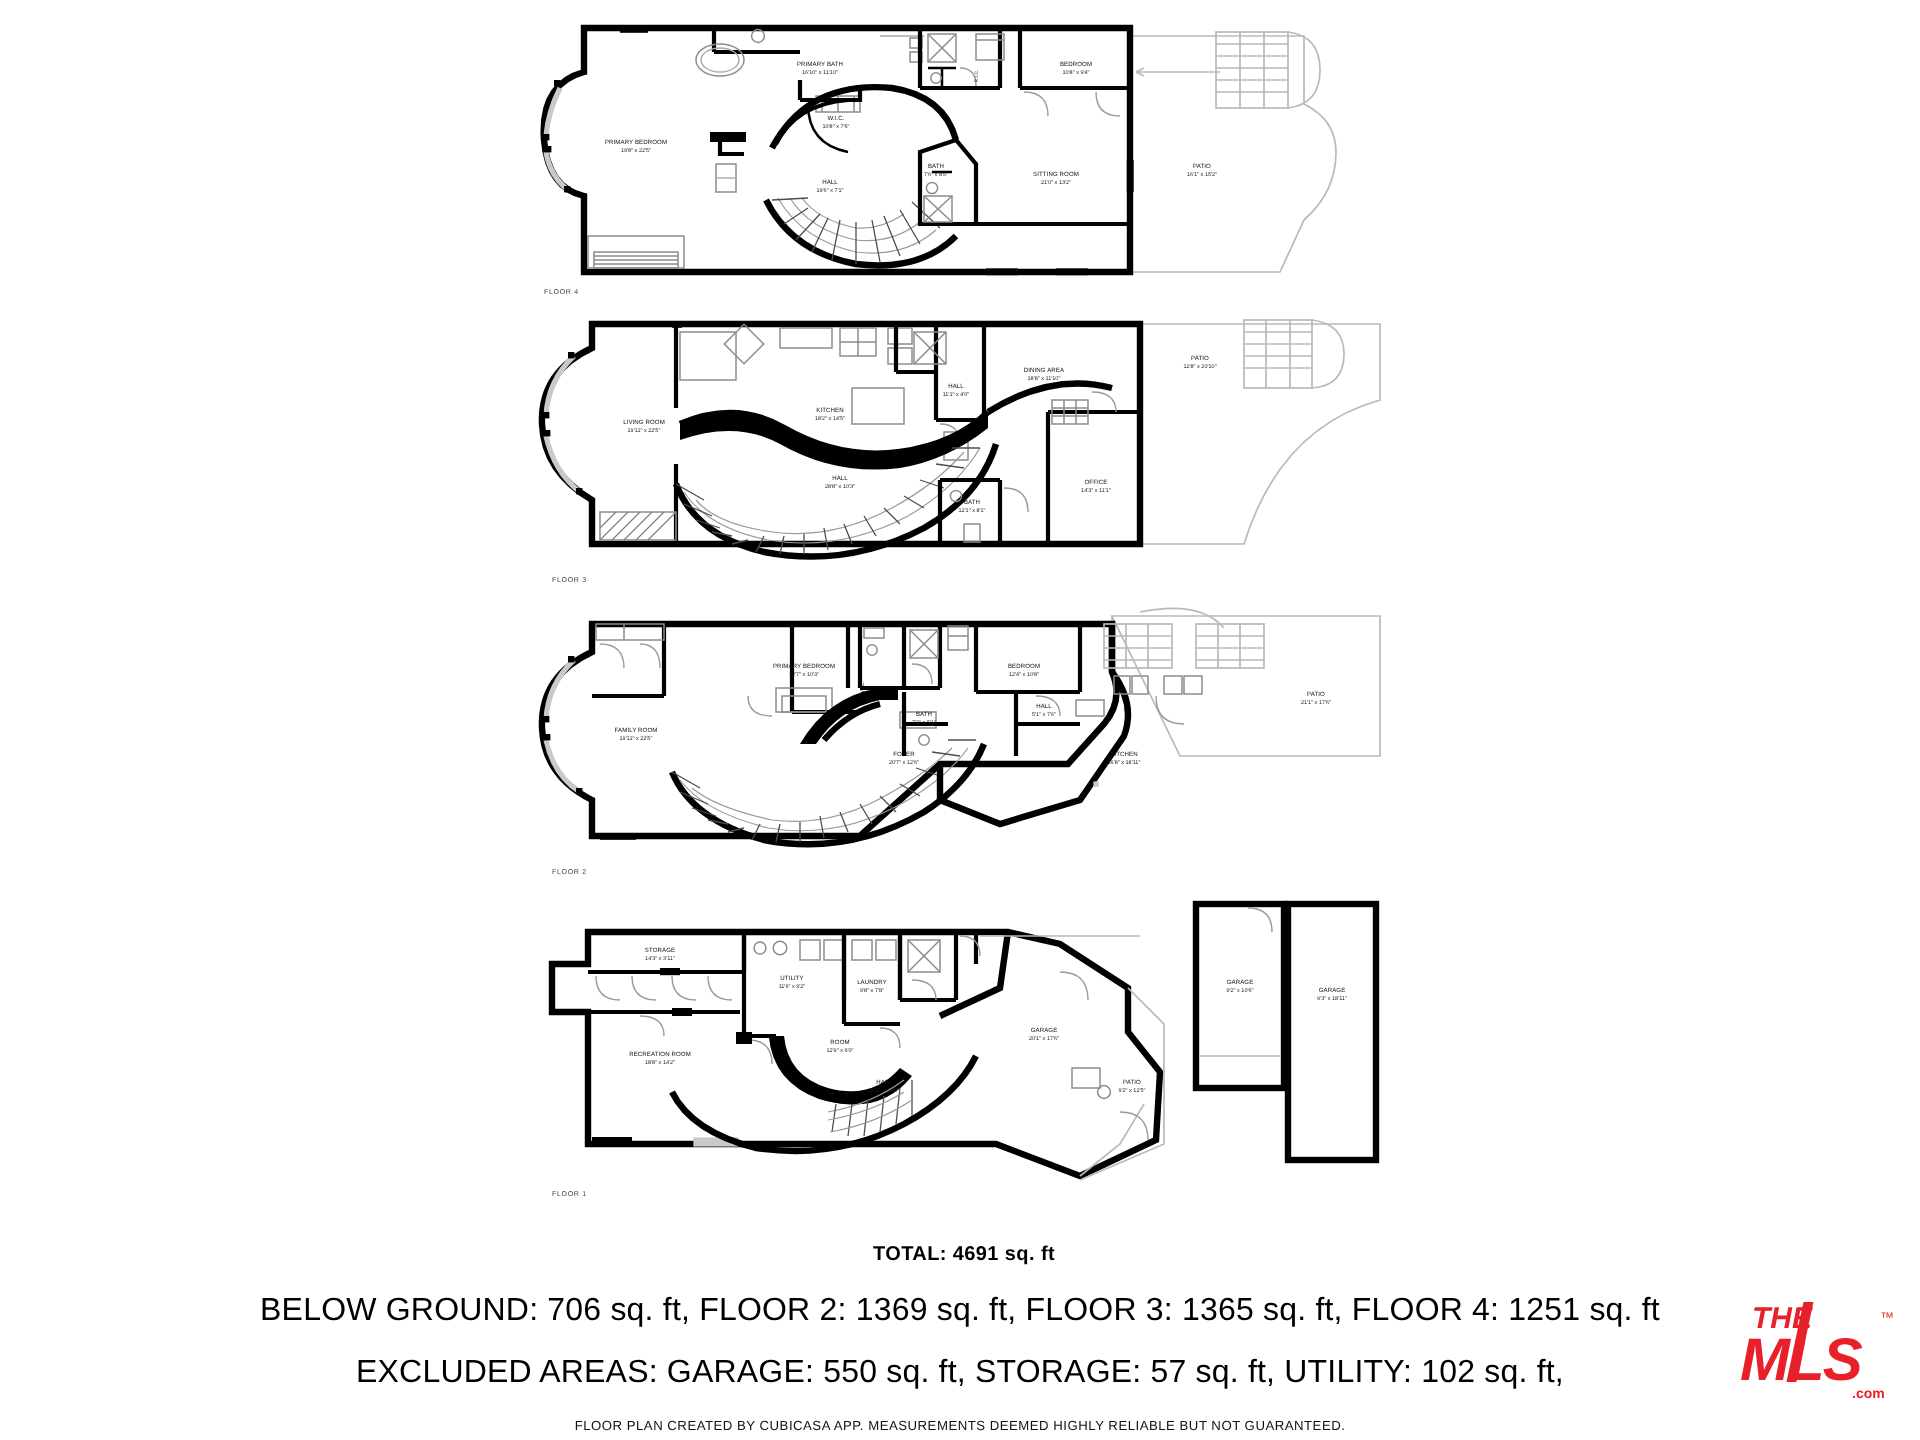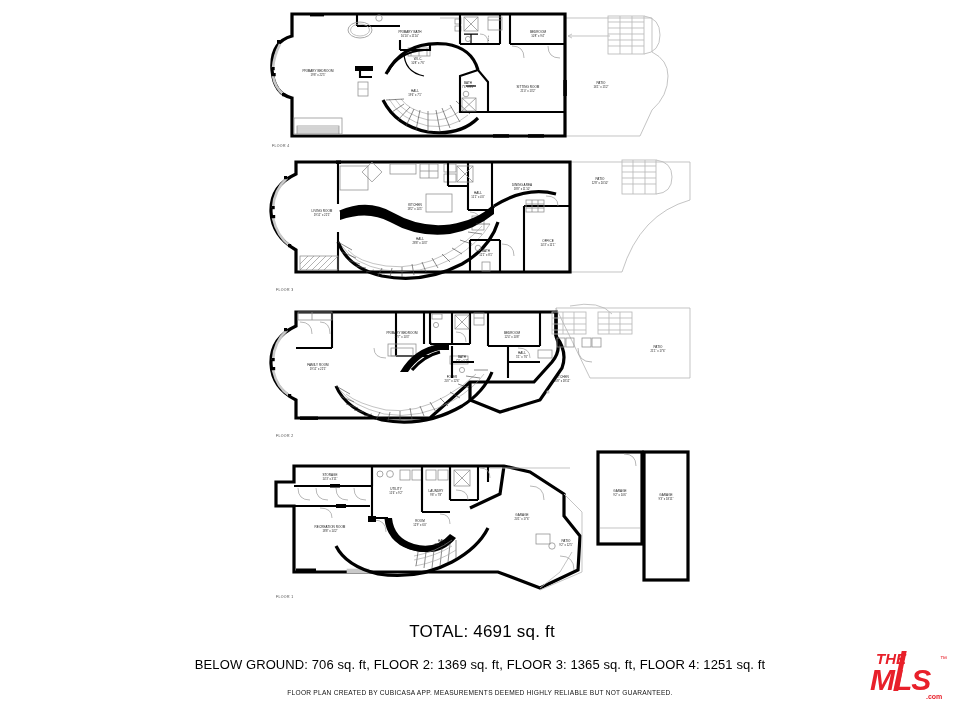--- a/index.html
+++ b/index.html
@@ -30,23 +30,23 @@
 
   text.rm{font-family:"Liberation Sans",sans-serif;font-size:3.05px;
           fill:#111;text-anchor:middle;letter-spacing:.05px;}
   text.rmd{font-family:"Liberation Sans",sans-serif;font-size:2.75px;
            fill:#222;text-anchor:middle;}
   text.fl{font-family:"Liberation Sans",sans-serif;font-size:3.5px;
           fill:#444;letter-spacing:.35px;}
 
   
   .footer{position:absolute;left:0;top:622px;width:960px;text-align:center;}
-  .f-total{font-size:17px;font-weight:normal;color:#000;letter-spacing:.2px;
+  .f-total{font-size:10px;font-weight:bold;color:#000;letter-spacing:.2px;
            margin:0 0 2px 4px;}
-  .f-line{font-size:13px;color:#000;letter-spacing:.1px;line-height:14.5px;
+  .f-line{font-size:16px;color:#000;letter-spacing:.1px;line-height:14.5px;
           margin:16px;}
   .f-note{font-size:6.6px;color:#111;letter-spacing:.25px;margin-top:13px;}
 
   
   .logo{position:absolute;right:8px;top:645px;width:86px;height:56px;}
   .logo svg{display:block;}
 </style>
 </head>
 <body>
 
@@ -477,20 +477,21 @@
 
       <text class="fl" x="276" y="598">FLOOR 1</text>
     </g>
 
   </svg>
   </div>
 
   <div class="footer">
     <div class="f-total">TOTAL: 4691 sq. ft</div>
     <div class="f-line">BELOW GROUND: 706 sq. ft, FLOOR 2: 1369 sq. ft, FLOOR 3: 1365 sq. ft, FLOOR 4: 1251 sq. ft</div>
+    <div class="f-line">EXCLUDED AREAS: GARAGE: 550 sq. ft, STORAGE: 57 sq. ft, UTILITY: 102 sq. ft,</div>
     <div class="f-note">FLOOR PLAN CREATED BY CUBICASA APP. MEASUREMENTS DEEMED HIGHLY RELIABLE BUT NOT GUARANTEED.</div>
   </div>
 
   <div class="logo">
     <svg viewBox="0 0 86 56" width="86" height="56">
       <text x="10" y="19" font-family="Liberation Sans, sans-serif" font-size="15" font-weight="bold" font-style="italic" fill="#E8202A">THE</text>
       <text x="4" y="45" font-family="Liberation Sans, sans-serif" font-size="30" font-weight="bold" font-style="italic" fill="#E8202A" letter-spacing="-1">MLS</text>
       <rect x="37" y="6" width="5" height="40" fill="#E8202A" transform="skewX(-12)"></rect>
       <text x="60" y="54" font-family="Liberation Sans, sans-serif" font-size="7" font-weight="bold" fill="#E8202A">.com</text>
       <text x="74" y="16" font-family="Liberation Sans, sans-serif" font-size="7" fill="#E8202A">™</text>

